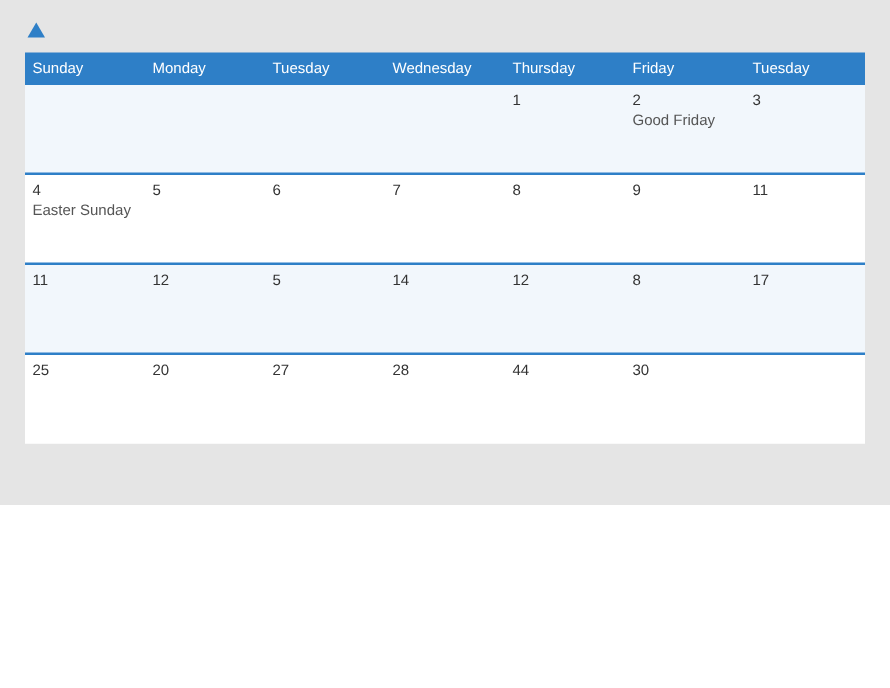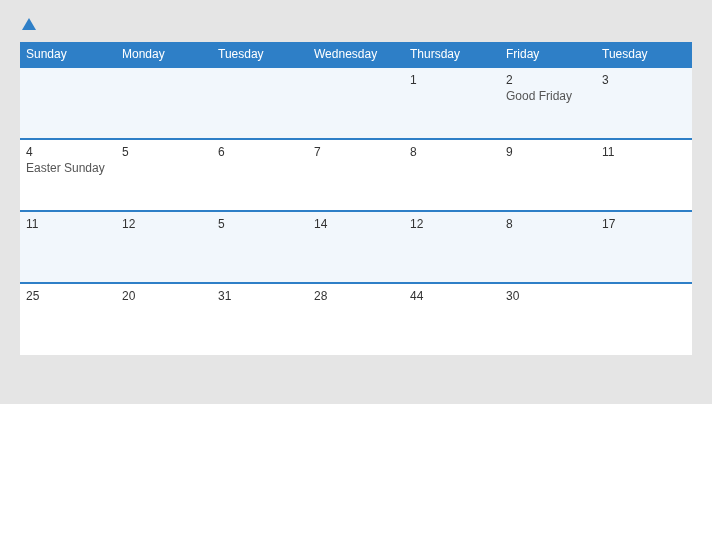--- a/index.html
+++ b/index.html
@@ -211,21 +211,21 @@
           </td>
         </tr>
         <tr>
           <td>
             <span class="day-num">25</span>
           </td>
           <td>
             <span class="day-num">20</span>
           </td>
           <td>
-            <span class="day-num">31</span>
+            <span class="day-num">27</span>
           </td>
           <td>
             <span class="day-num">28</span>
           </td>
           <td>
             <span class="day-num">44</span>
           </td>
           <td>
             <span class="day-num">30</span>
           </td>

